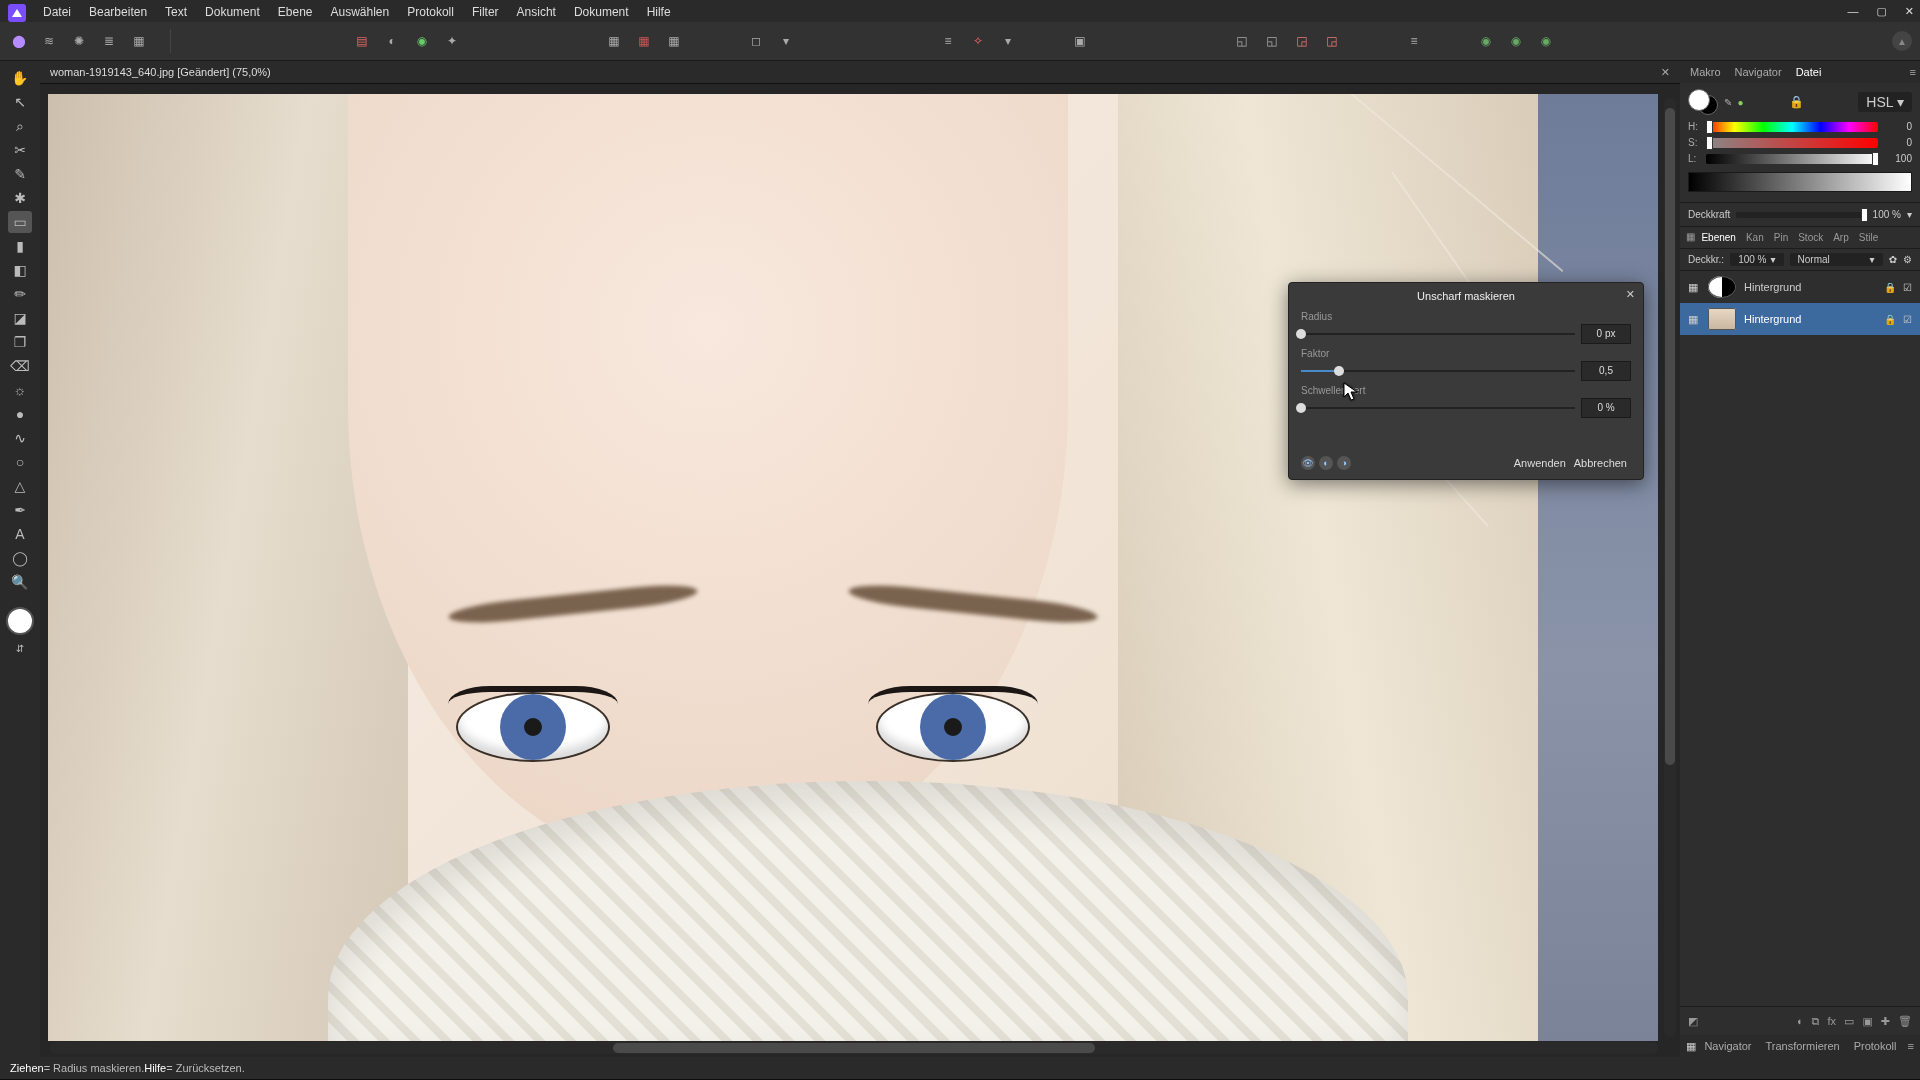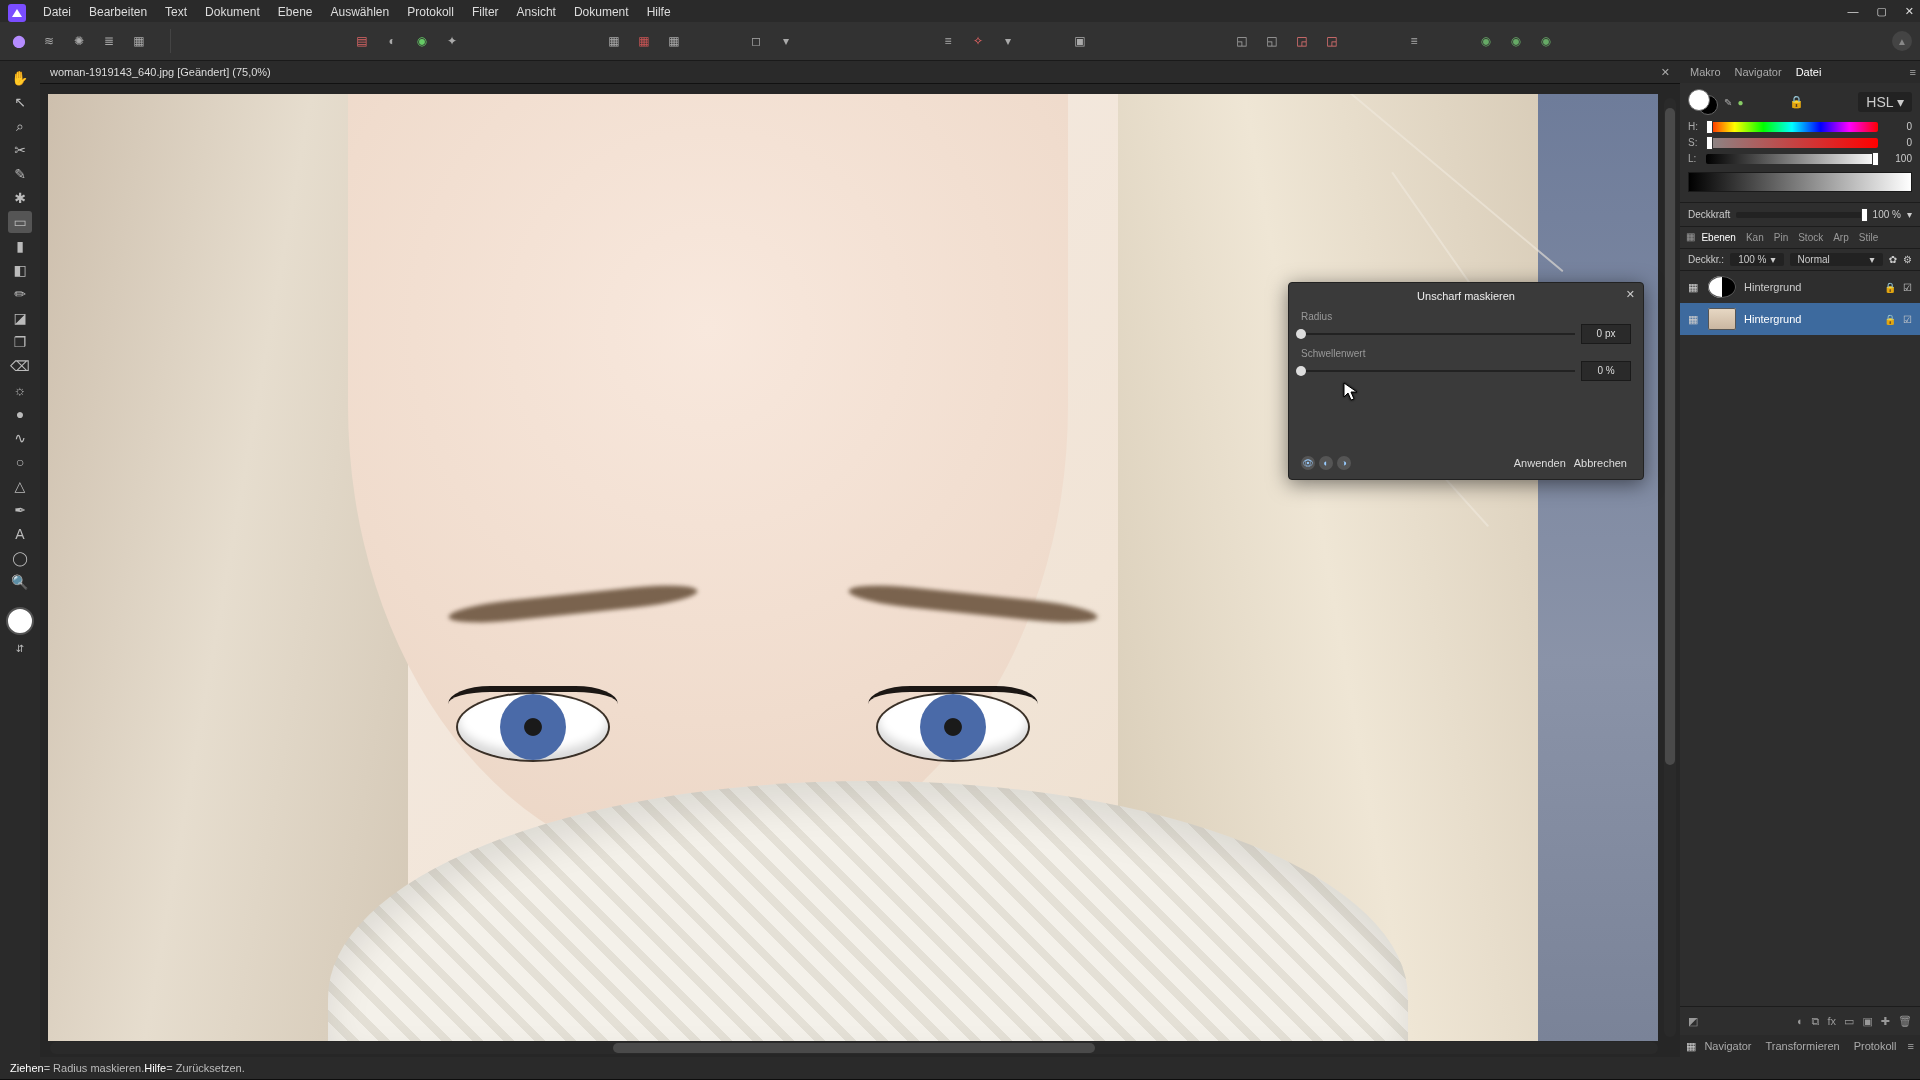--- a/index.html
+++ b/index.html
@@ -380,20 +380,31 @@
       <div class="ctrl-row">
         <div class="slider">
           <div class="slider-track"></div>
             <div class="slider-fill" style="width:0%"></div>
             <div class="slider-thumb" style="left:0%"></div>
         </div>
         <div class="num-field">0 px</div>
       </div>
     </div>
     <div class="ctrl">
+      <div class="ctrl-label">Faktor</div>
+      <div class="ctrl-row">
+        <div class="slider">
+          <div class="slider-track"></div>
+            <div class="slider-fill" style="width:14%"></div>
+            <div class="slider-thumb" style="left:14%"></div>
+        </div>
+        <div class="num-field">0,5</div>
+      </div>
+    </div>
+    <div class="ctrl">
       <div class="ctrl-label">Schwellenwert</div>
       <div class="ctrl-row">
         <div class="slider">
           <div class="slider-track"></div>
             <div class="slider-fill" style="width:0%"></div>
             <div class="slider-thumb" style="left:0%"></div>
         </div>
         <div class="num-field">0 %</div>
       </div>
     </div>

